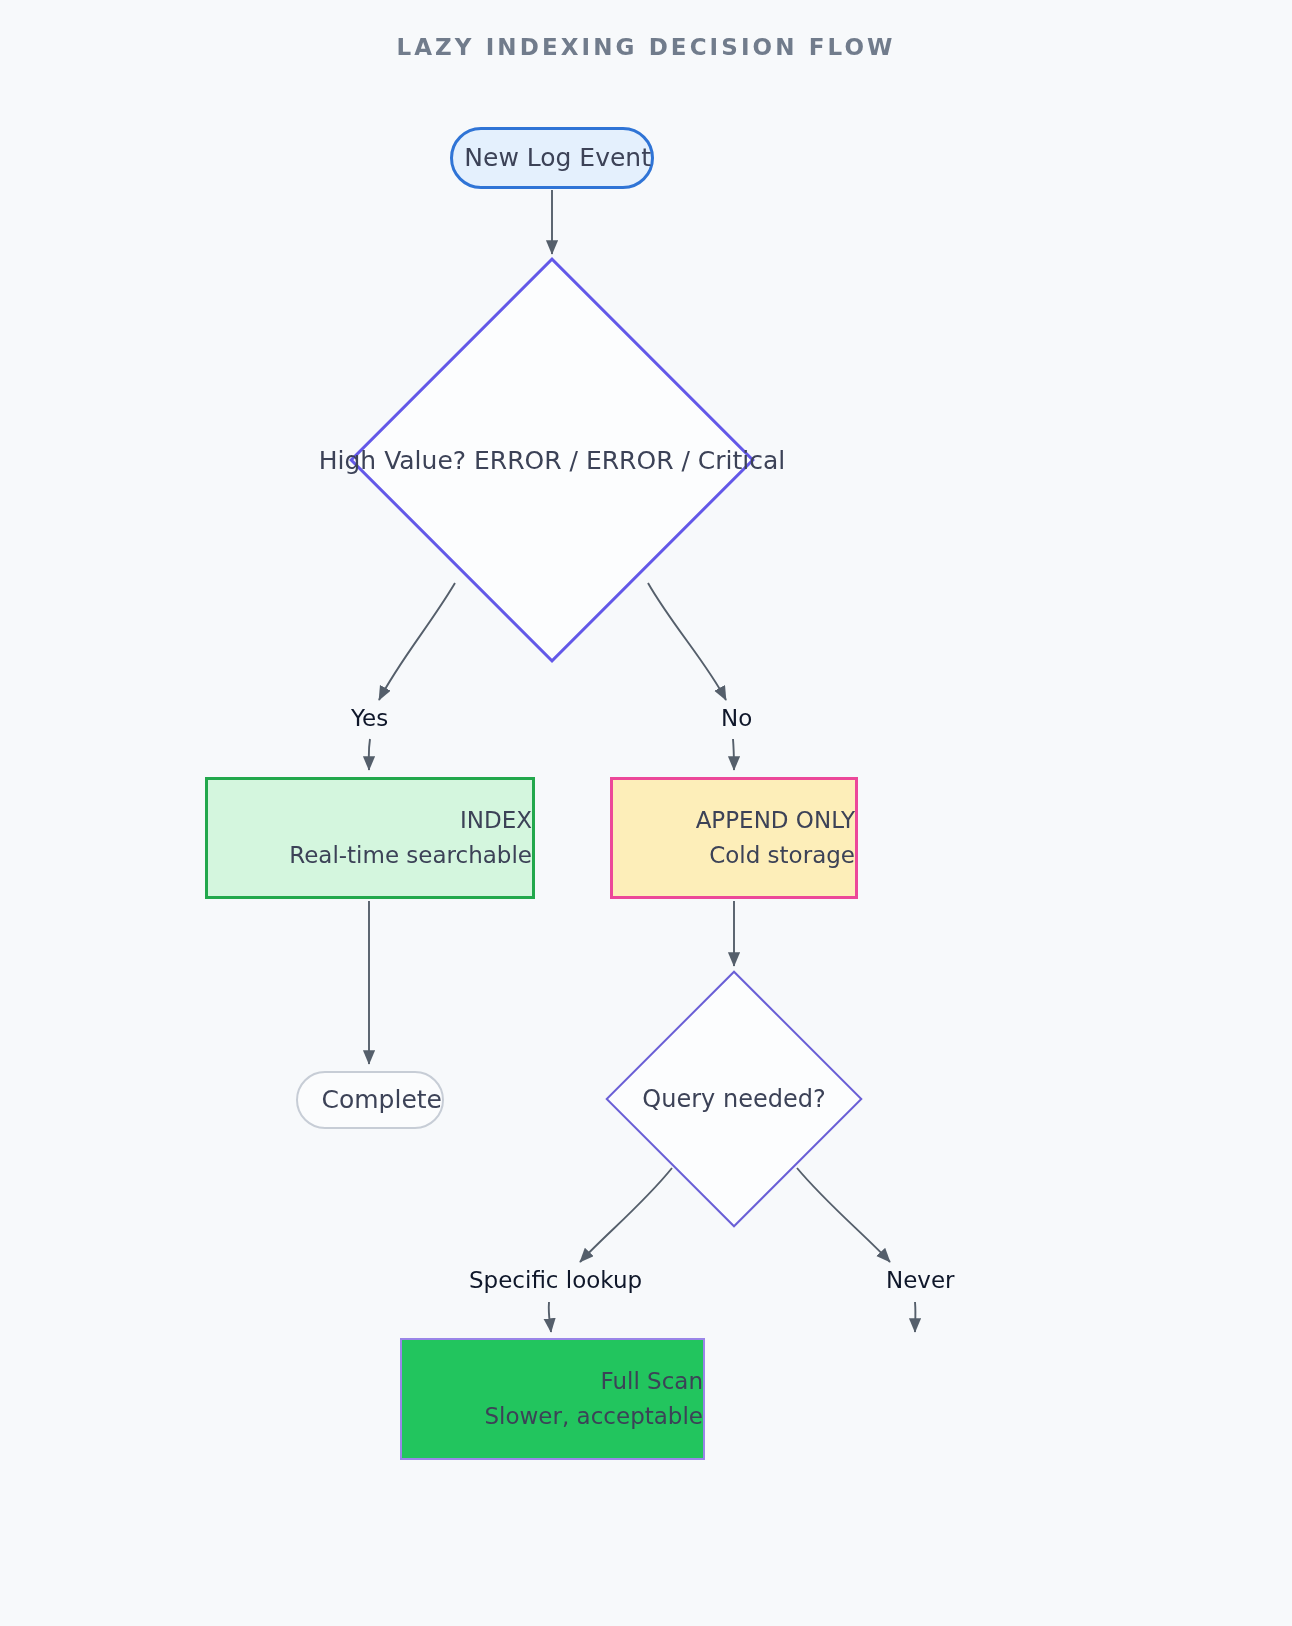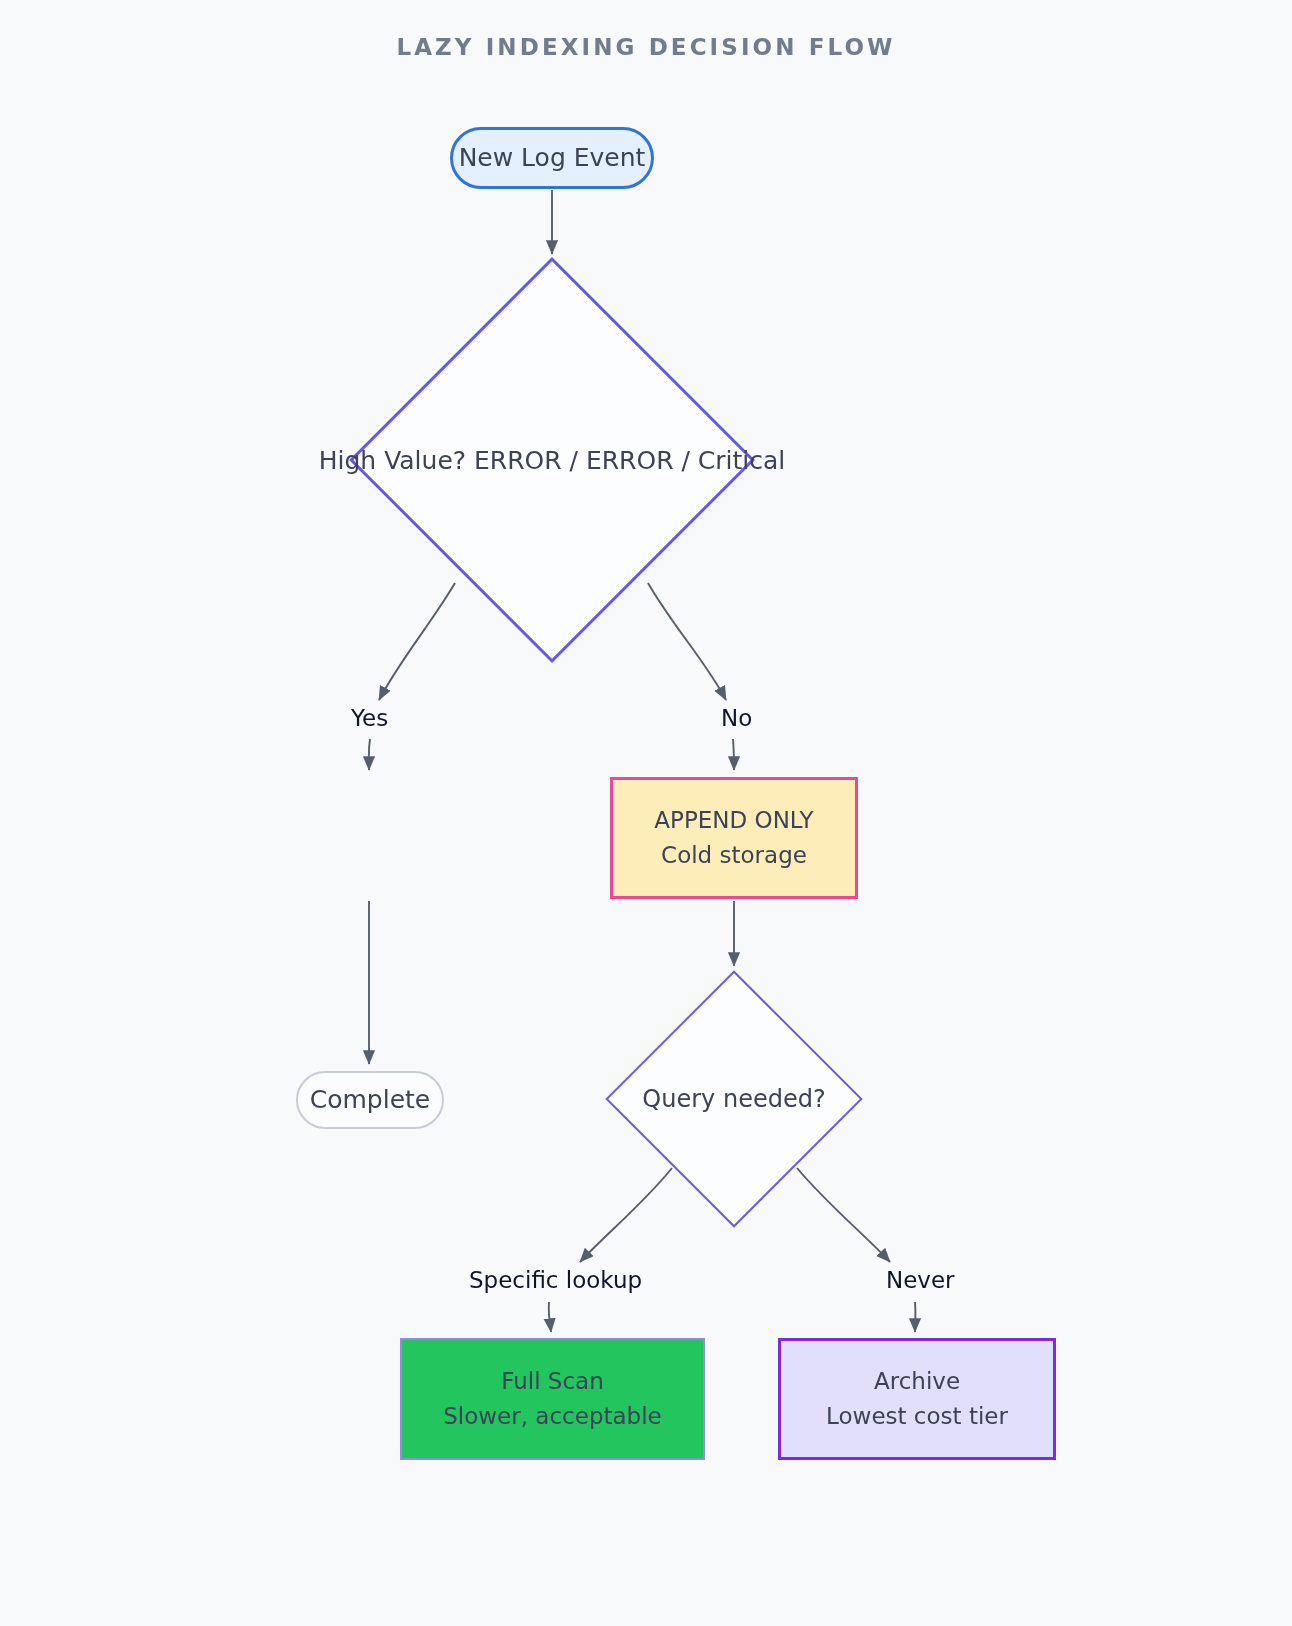--- a/index.html
+++ b/index.html
@@ -24,21 +24,21 @@
     top: 0;
     width: 1292px;
     height: 1626px;
     pointer-events: none;
   }
   .node {
     position: absolute;
     box-sizing: border-box;
     display: flex;
     flex-direction: column;
-    align-items: center;
+    align-items: flex-end;
     justify-content: center;
     text-align: center;
     color: #3c4257;
     z-index: 2;
   }
   .node .line1,
   .node .line2 {
     display: block;
     line-height: 1.52;
     white-space: nowrap;
@@ -228,20 +228,24 @@
     <div class="diamond-shape"></div>
     <div class="diamond-label">
       <span class="line1">High Value?</span>
       <span class="line2">ERROR / ERROR / Critical</span>
     </div>
   </div>
 
   <div class="edge-label" id="edge-label-yes">Yes</div>
   <div class="edge-label" id="edge-label-no">No</div>
 
+  <div class="node" id="node-index">
+    <span class="line1">INDEX</span>
+    <span class="line2">Real-time searchable</span>
+  </div>
 
   <div class="node" id="node-append">
     <span class="line1">APPEND ONLY</span>
     <span class="line2">Cold storage</span>
   </div>
 
   <div class="node" id="node-complete">
     <span class="line1">Complete</span>
   </div>
 
@@ -253,18 +257,14 @@
   </div>
 
   <div class="edge-label" id="edge-label-specific">Specific lookup</div>
   <div class="edge-label" id="edge-label-never">Never</div>
 
   <div class="node" id="node-fullscan">
     <span class="line1">Full Scan</span>
     <span class="line2">Slower, acceptable</span>
   </div>
 
-  <div class="node" id="node-archive">
-    <span class="line1">Archive</span>
-    <span class="line2">Lowest cost tier</span>
-  </div>
 
 </div>
 
 </body></html>

